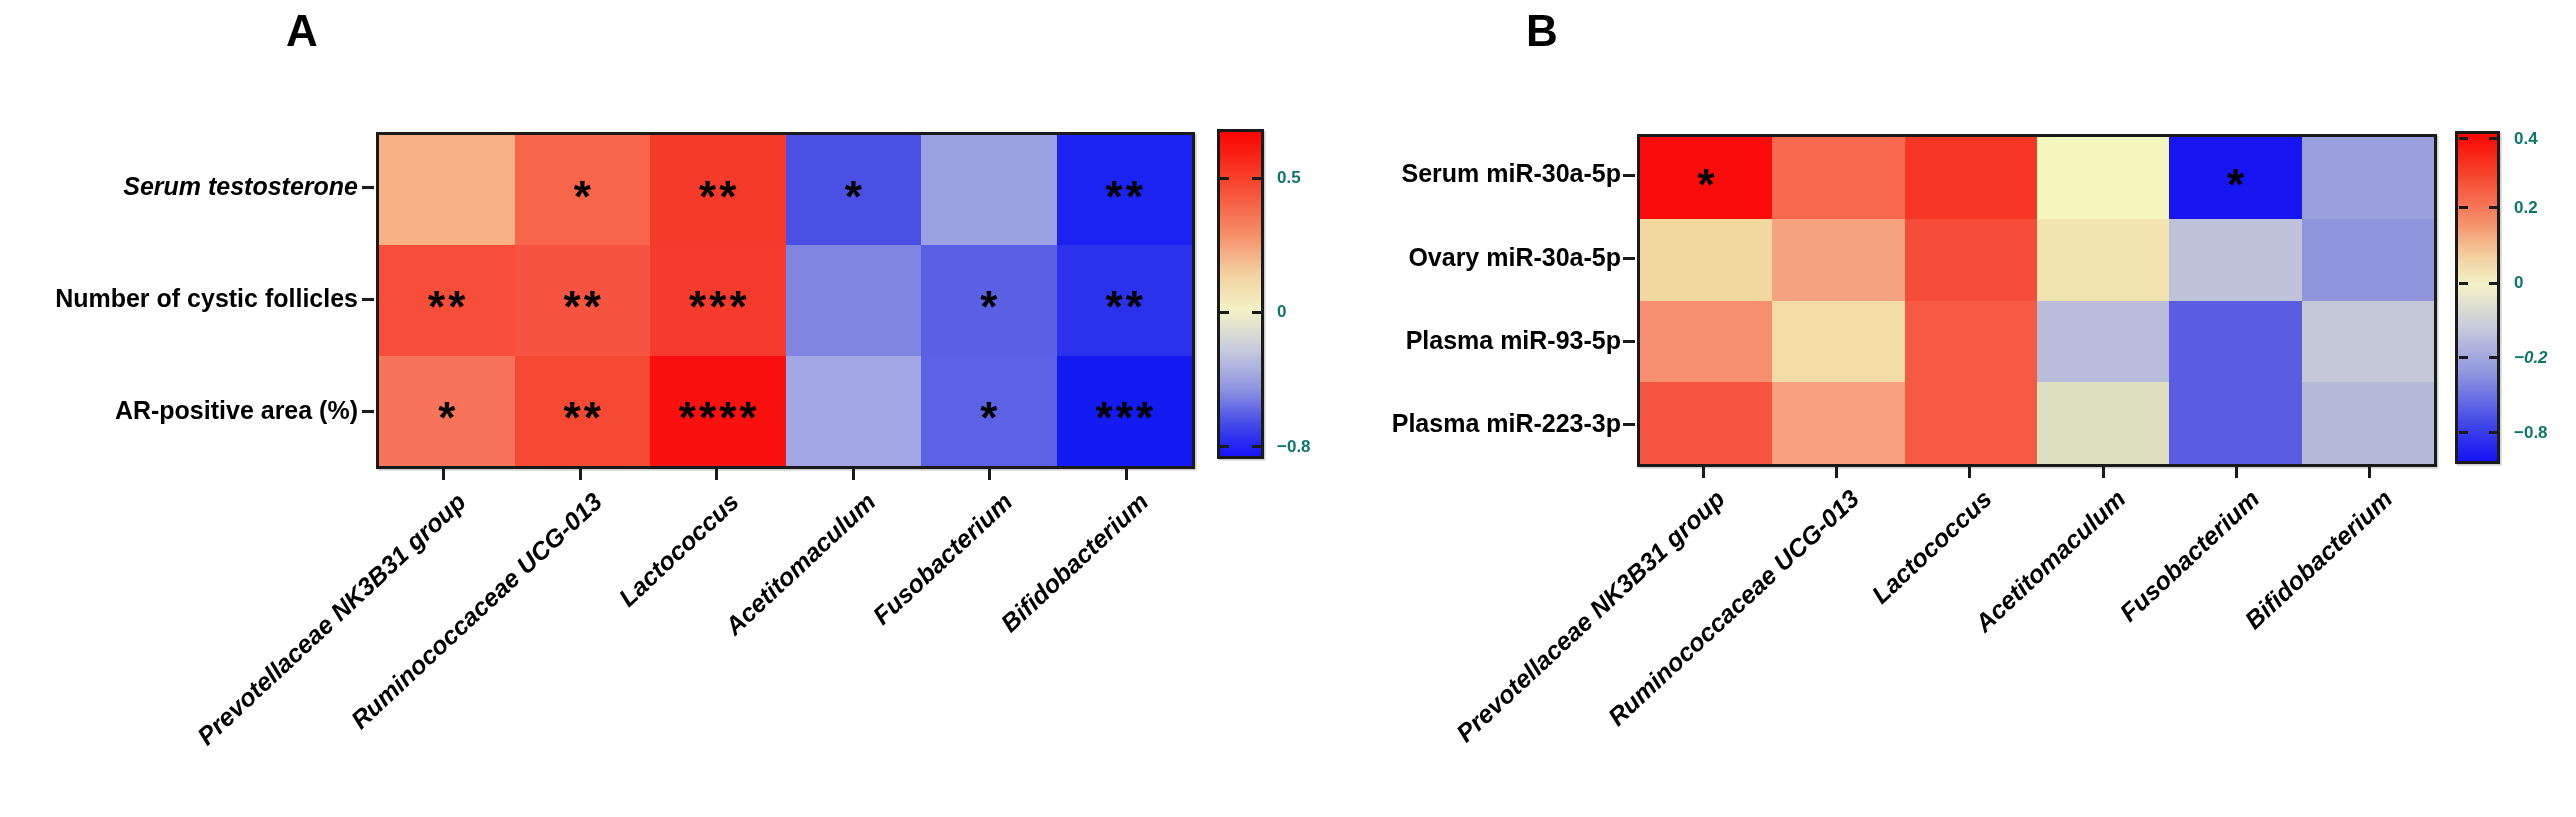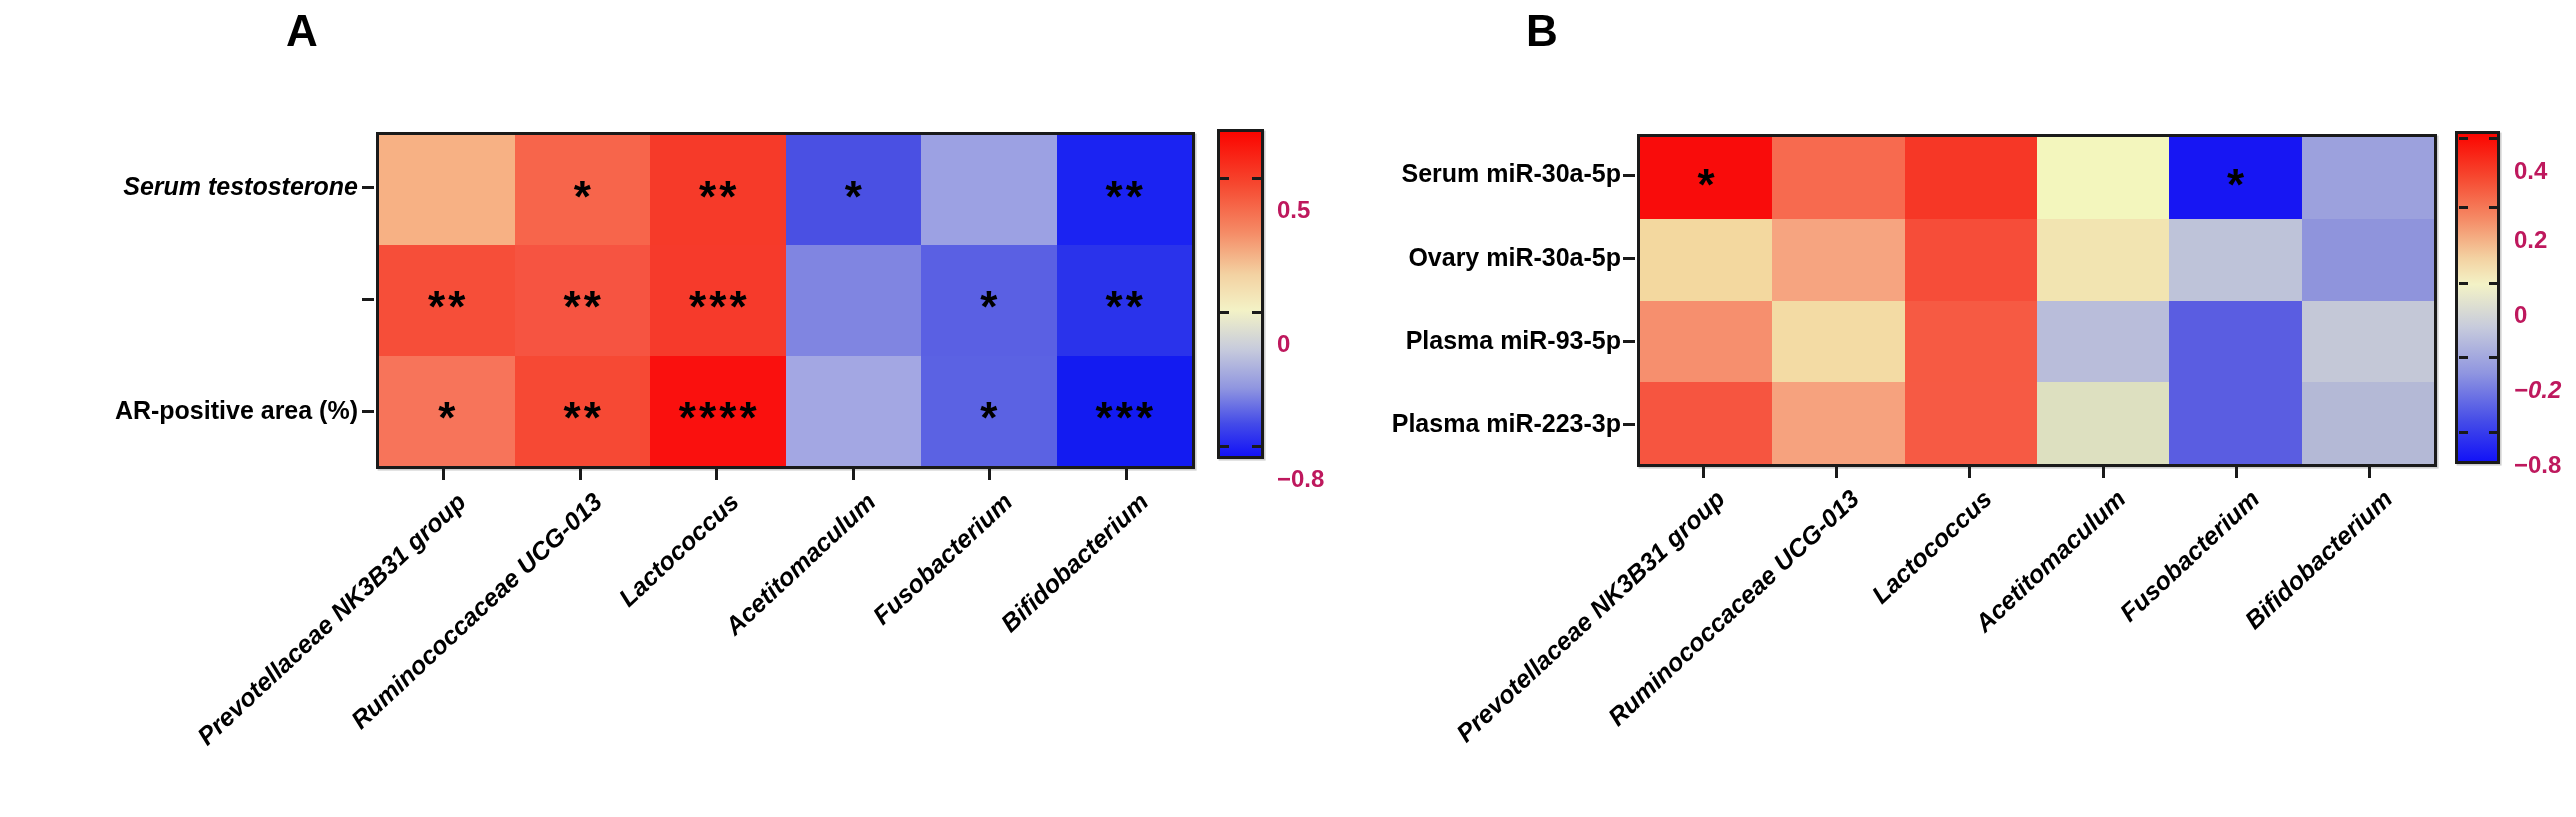--- a/index.html
+++ b/index.html
@@ -29,22 +29,22 @@
   .col-label{
     position:absolute;font-size:25px;font-weight:bold;font-style:italic;white-space:nowrap;
     transform-origin:100% 0;transform:rotate(-43deg);color:#000;
   }
   .colorbar{
     position:absolute;border:3.1px solid #1a1a1a;box-sizing:border-box;
     box-shadow:1.6px 1.6px 0 rgba(120,120,120,.35);
   }
   .cbtick{position:absolute;width:8.6px;height:3.1px;background:#1a1a1a;}
   .cb-label{
-    position:absolute;font-size:24px;font-weight:bold;white-space:nowrap;
-    transform:translateY(-50%);color:#be185d;margin-top:32px;
+    position:absolute;font-size:17px;font-weight:bold;white-space:nowrap;
+    transform:translateY(-50%);color:#0f766e;
   }
 </style>
 </head>
 <body>
 
 <div id="stage">
   <section class="panel">
     <div class="panel-letter" style="left: 286px; top: 9.4px;">A</div>
   <div class="heatmap" style="left: 376px; top: 132px; width: 819px; height: 337px; grid-template-columns: repeat(6, 1fr); grid-template-rows: repeat(3, 1fr);">
         <div class="cell" style="background: rgb(247, 177, 132);"></div>
@@ -90,20 +90,21 @@
         <div class="cell" style="background: rgb(91, 98, 227);">
           <span class="sig">*</span>
         </div>
         <div class="cell" style="background: rgb(19, 27, 241);">
           <span class="sig">***</span>
         </div>
       </div>
       <div class="tick-y" style="left: 362px; top: 186px;"></div>
       <div class="row-label" style="right: 2218px; top: 188px; font-style: italic;">Serum testosterone</div>
       <div class="tick-y" style="left: 362px; top: 298px;"></div>
+      <div class="row-label" style="right: 2218px; top: 300px;">Number of cystic follicles</div>
       <div class="tick-y" style="left: 362px; top: 410px;"></div>
       <div class="row-label" style="right: 2218px; top: 412px;">AR-positive area (%)</div>
       <div class="tick-x" style="left: 442px; top: 469px;"></div>
       <div class="col-label" style="right: 2124px; top: 487px;">Prevotellaceae NK3B31 group</div>
       <div class="tick-x" style="left: 579px; top: 469px;"></div>
       <div class="col-label" style="right: 1988px; top: 487px;">Ruminococcaceae UCG-013</div>
       <div class="tick-x" style="left: 715px; top: 469px;"></div>
       <div class="col-label" style="right: 1851px; top: 487px;">Lactococcus</div>
       <div class="tick-x" style="left: 852px; top: 469px;"></div>
       <div class="col-label" style="right: 1715px; top: 487px;">Acetitomaculum</div>

